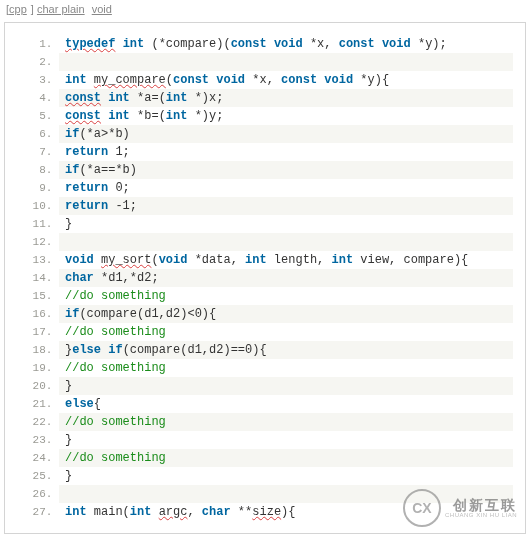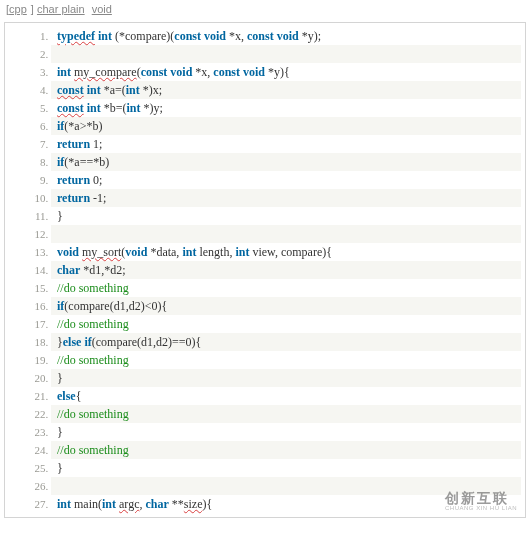--- a/index.html
+++ b/index.html
@@ -26,23 +26,23 @@
   .toolbar .lang {
     text-decoration: underline;
   }
   .code-container {
     border: 1px solid #d4d4d4;
     margin: 4px;
     padding: 4px;
     position: relative;
   }
   .code-list {
-    margin: 0;
+    margin: 8px;
     padding-left: 42px;
-    font-family: Liberation Serif, serif;
+    font-family: Liberation Mono, monospace;
     font-size: 12px;
     list-style: decimal;
     color: #888;
   }
   .code-list li {
     line-height: 18px;
     padding-left: 6px;
     color: #333;
   }
   .code-list li:nth-child(odd) {
@@ -81,20 +81,21 @@
     display: flex;
     align-items: center;
     justify-content: center;
     color: #888;
     font-weight: bold;
     font-size: 14px;
     margin-right: 4px;
   }
   .watermark .wm-text {
     line-height: 1;
+    text-align: right;
   }
   .watermark .wm-cn {
     font-size: 14px;
     color: #666;
     font-weight: bold;
     letter-spacing: 2px;
   }
   .watermark .wm-en {
     font-size: 6px;
     color: #999;
@@ -135,18 +136,19 @@
       <li><span class="plain">    </span><span class="kw">else</span><span class="plain">{</span></li>
       <li><span class="plain">        </span><span class="cmnt">//do something</span></li>
       <li><span class="plain">    }</span></li>
       <li><span class="plain">    </span><span class="cmnt">//do something</span></li>
       <li><span class="plain">}</span></li>
       <li>&nbsp;</li>
       <li><span class="type">int</span><span class="plain"> main(</span><span class="type">int</span><span class="plain"> </span><span class="plain squiggle">argc</span><span class="plain">, </span><span class="type">char</span><span class="plain"> **</span><span class="plain squiggle">size</span><span class="plain">){</span></li>
     </ol>
 
   <div class="watermark">
+    <div class="logo-circle">CX</div>
     <div class="wm-text">
       <div class="wm-cn">创新互联</div>
       <div class="wm-en">CHUANG XIN HU LIAN</div>
     </div>
   </div>
 </div>
 
 </body></html>

